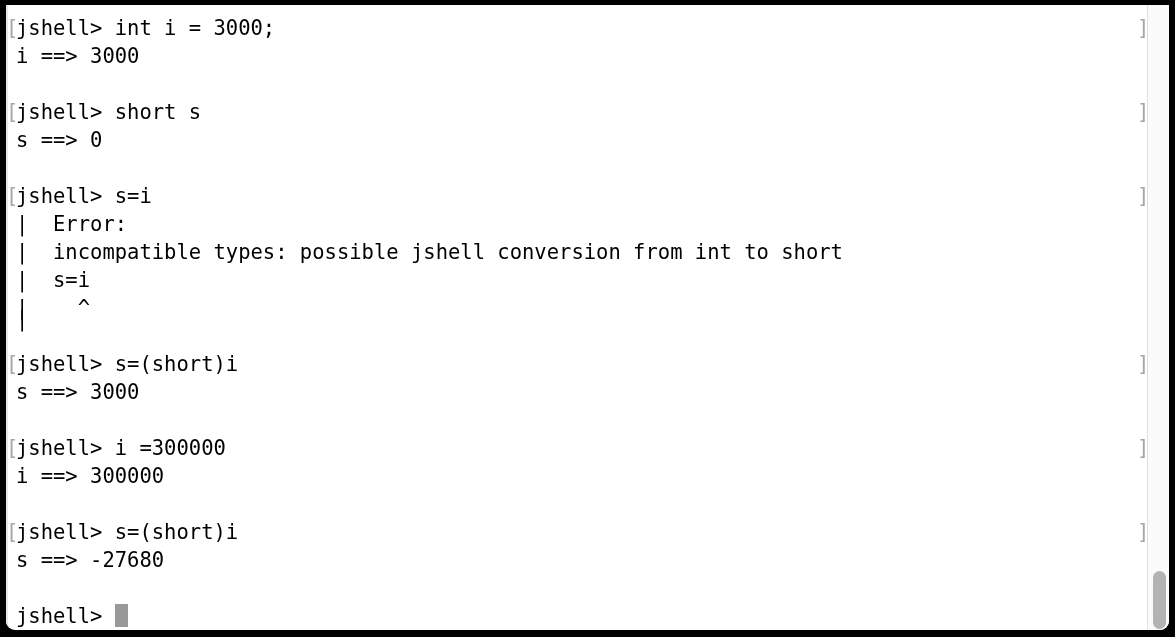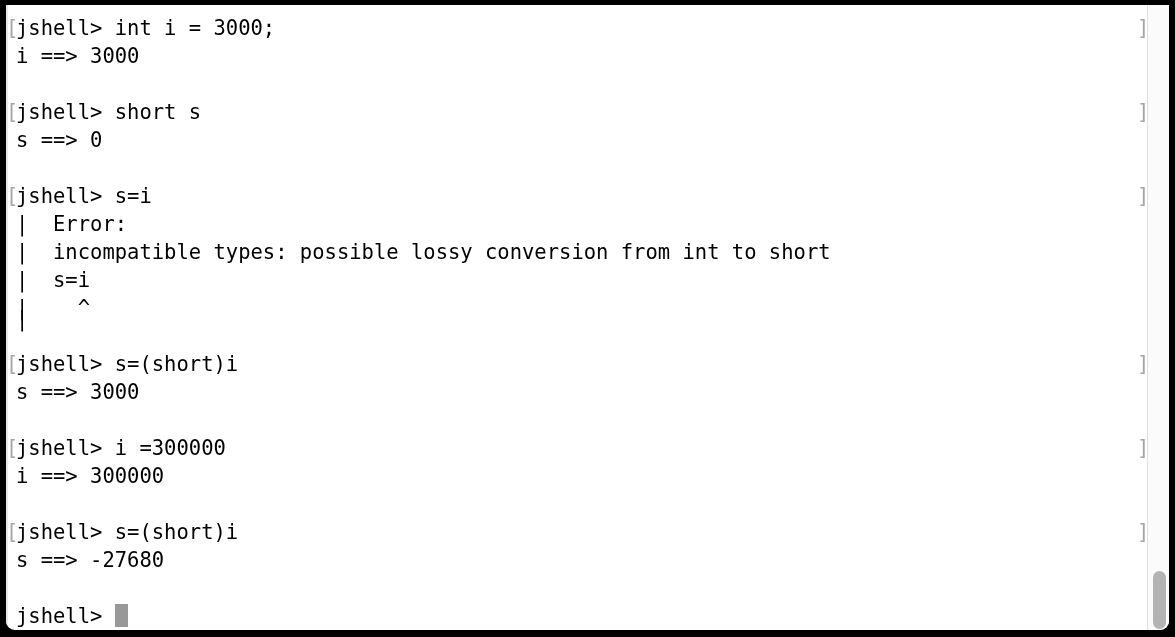--- a/index.html
+++ b/index.html
@@ -136,21 +136,21 @@
 
     <div id="left-edge-rule"></div>
 
     <div id="console-output">
         <div class="term-line" style="top: 9px;"><span class="region-bracket-left">[</span><span class="region-bracket-right">]</span><span class="line-text">jshell&gt; int i = 3000;</span></div>
         <div class="term-line" style="top: 37px;"><span class="line-text">i ==&gt; 3000</span></div>
         <div class="term-line" style="top: 93px;"><span class="region-bracket-left">[</span><span class="region-bracket-right">]</span><span class="line-text">jshell&gt; short s</span></div>
         <div class="term-line" style="top: 121px;"><span class="line-text">s ==&gt; 0</span></div>
         <div class="term-line" style="top: 177px;"><span class="region-bracket-left">[</span><span class="region-bracket-right">]</span><span class="line-text">jshell&gt; s=i</span></div>
         <div class="term-line" style="top: 205px;"><span class="line-text">|  Error:</span></div>
-        <div class="term-line" style="top: 233px;"><span class="line-text">|  incompatible types: possible lossy conversion from int to short</span></div>
+        <div class="term-line" style="top: 233px;"><span class="line-text">|  incompatible types: possible jshell conversion from int to short</span></div>
         <div class="term-line" style="top: 261px;"><span class="line-text">|  s=i</span></div>
         <div class="term-line" style="top: 289px;"><span class="line-text">|    ^</span></div>
         <div class="term-line" style="top: 300px;"><span class="line-text">|</span></div>
         <div class="term-line" style="top: 345px;"><span class="region-bracket-left">[</span><span class="region-bracket-right">]</span><span class="line-text">jshell&gt; s=(short)i</span></div>
         <div class="term-line" style="top: 373px;"><span class="line-text">s ==&gt; 3000</span></div>
         <div class="term-line" style="top: 429px;"><span class="region-bracket-left">[</span><span class="region-bracket-right">]</span><span class="line-text">jshell&gt; i =300000</span></div>
         <div class="term-line" style="top: 457px;"><span class="line-text">i ==&gt; 300000</span></div>
         <div class="term-line" style="top: 513px;"><span class="region-bracket-left">[</span><span class="region-bracket-right">]</span><span class="line-text">jshell&gt; s=(short)i</span></div>
         <div class="term-line" style="top: 541px;"><span class="line-text">s ==&gt; -27680</span></div>
         <div class="term-line" style="top: 597px;"><span class="line-text">jshell&gt; <span class="block-cursor"></span></span></div>

